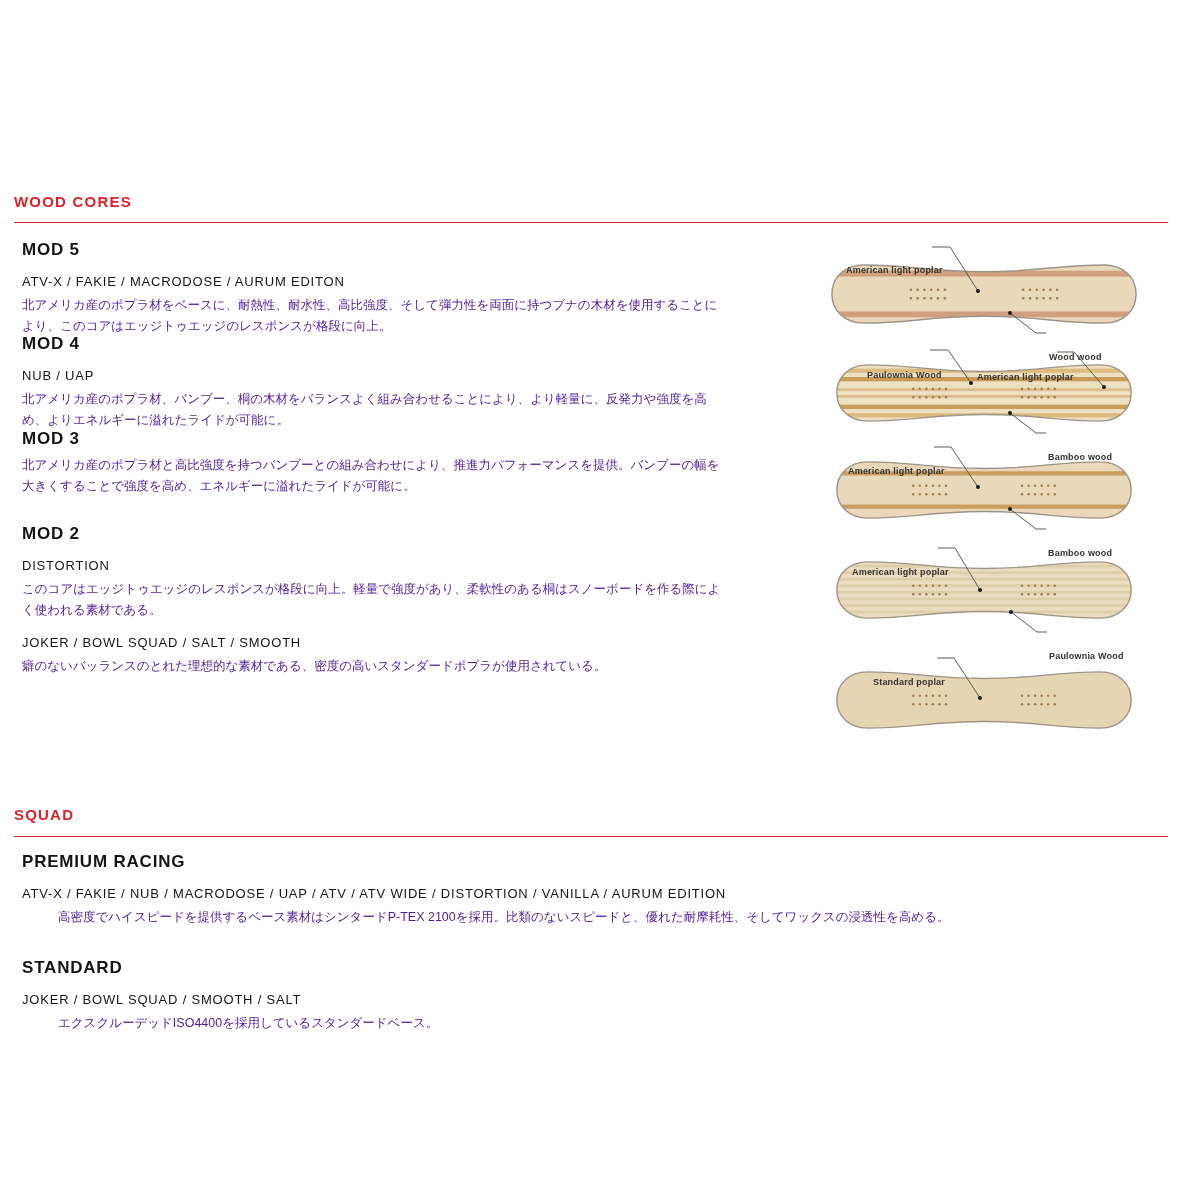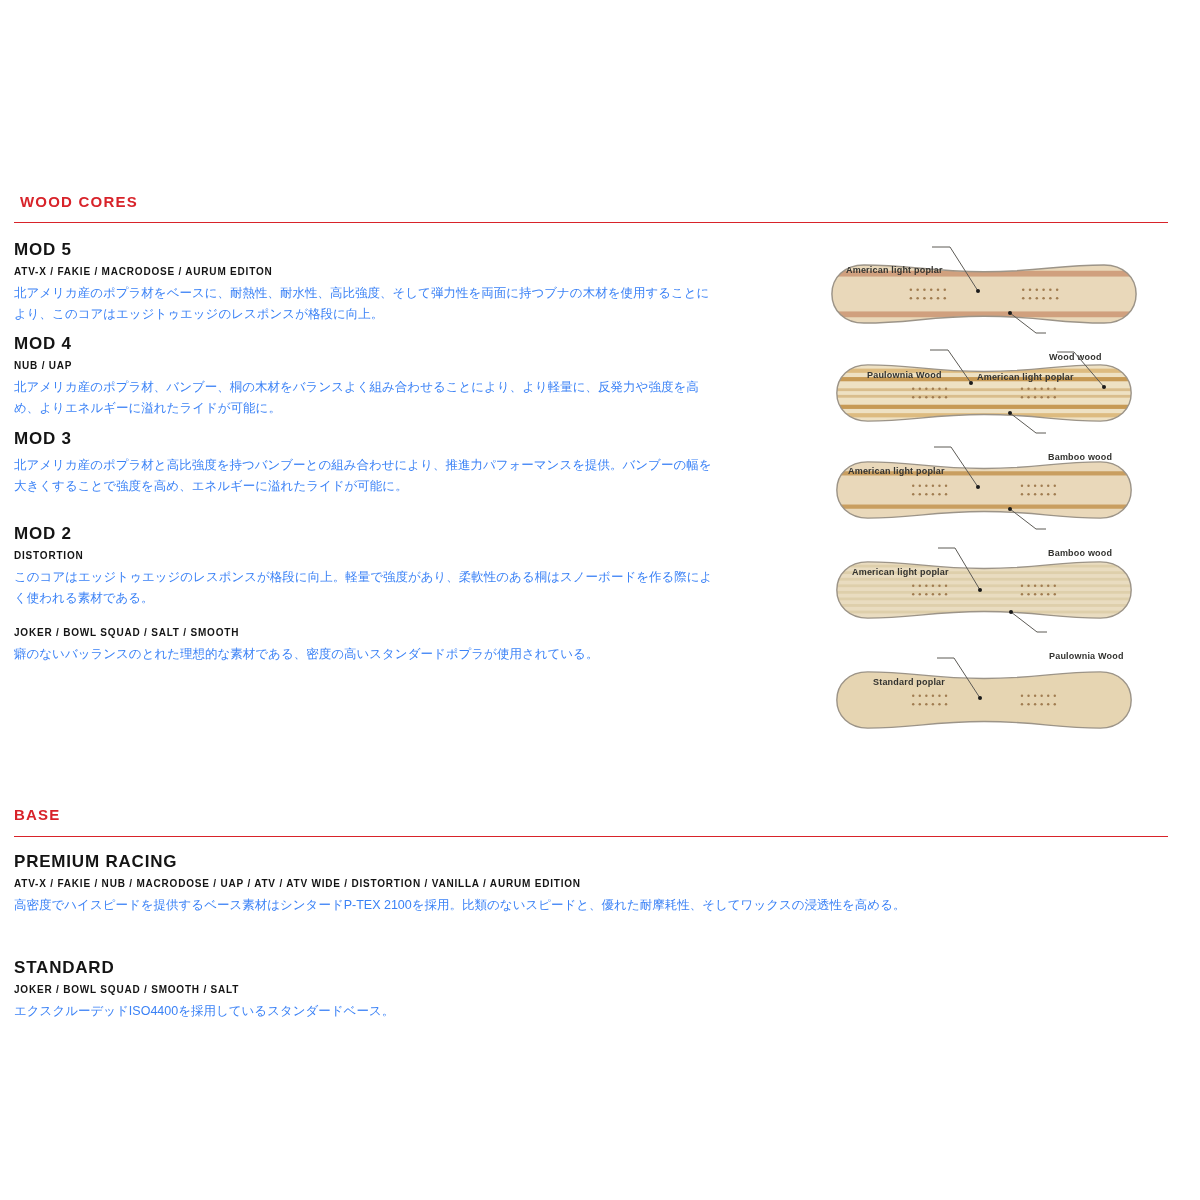--- a/index.html
+++ b/index.html
@@ -12,47 +12,47 @@
   .abs { position:absolute; }
 
   .section-heading {
     font-size:15px; font-weight:800; letter-spacing:1.2px; color:#d8232a;
   }
   .rule {
     position:absolute; left:14px; width:1154px; height:0;
     border-top:1.5px solid #d8232a;
   }
 
-  .mod-block { position:absolute; left:14px; width:710px; }
+  .mod-block { position:absolute; left:22px; width:710px; }
   .mod-name {
     font-size:17px; font-weight:800; letter-spacing:.8px; color:#141414;
   }
   .mod-models {
-    margin-top:6px; font-size:10px; font-weight:700; letter-spacing:.8px; color:#141414;
+    margin-top:14px; font-size:13px; font-weight:400; letter-spacing:.8px; color:#141414;
   }
   .mod-desc {
-    margin-top:6px; font-size:12.5px; line-height:21px; color:#3b82f6; width:700px;
-  }
-  .base-block .mod-desc { width:920px; }
+    margin-top:6px; font-size:12.5px; line-height:21px; color:#4c1d95; width:700px;
+  }
+  .base-block .mod-desc { width:920px;margin-left:36px; }
 
   
   .diagram { position:absolute; width:340px; height:115px; }
   .board-svg { position:absolute; }
   .leader { position:absolute; left:0; top:0; pointer-events:none; }
   .leader polyline { fill:none; stroke:#5c5a55; stroke-width:1; }
   .leader circle { fill:#1b1b1b; }
   .dlabel {
     position:absolute; font-size:9px; font-weight:600;
     color:#333330; letter-spacing:.2px; white-space:nowrap;margin-top:25px;
   }
 </style>
 </head>
 <body>
 
-<div class="abs section-heading" style="left:20px; top:193px;">WOOD CORES</div>
+<div class="abs section-heading" style="left:14px; top:193px;">WOOD CORES</div>
 <div class="rule" style="top:222px;"></div>
 
 <div class="mod-block" style="top:240px;">
   <div class="mod-name">MOD 5</div>
   <div class="mod-models">ATV-X / FAKIE / MACRODOSE / AURUM EDITON</div>
   <div class="mod-desc">北アメリカ産のポプラ材をベースに、耐熱性、耐水性、高比強度、そして弾力性を両面に持つブナの木材を使用することにより、このコアはエッジトゥエッジのレスポンスが格段に向上。</div>
 </div>
 
 <div class="mod-block" style="top:334px;">
   <div class="mod-name">MOD 4</div>
@@ -317,21 +317,21 @@
       </g>
       <path d="M 36,2 C 16,2 3,15 3,32 C 3,49 16,62 36,62 C 84,62 102,55 160,55 C 218,55 236,62 284,62 C 304,62 317,49 317,32 C 317,15 304,2 284,2 C 236,2 218,9 160,9 C 102,9 84,2 36,2 Z" fill="none" stroke="#9c9488" stroke-width="1.5"></path>
     </svg>
   <svg class="leader" width="340" height="115">
     <polyline points="117,10 134,10 160,50"></polyline>
       <circle cx="160" cy="50" r="2"></circle>
   </svg>
   <div class="dlabel" style="left:53px; top:4px;">Standard poplar</div>
 </div>
 
-<div class="abs section-heading" style="left:14px; top:806px;">BASE</div>
+<div class="abs section-heading" style="left:14px; top:806px;">SQUAD</div>
 <div class="rule" style="top:836px;"></div>
 
 <div class="mod-block base-block" style="top:852px;">
   <div class="mod-name">PREMIUM RACING</div>
   <div class="mod-models">ATV-X / FAKIE / NUB / MACRODOSE / UAP / ATV / ATV WIDE / DISTORTION / VANILLA / AURUM EDITION</div>
   <div class="mod-desc">高密度でハイスピードを提供するベース素材はシンタードP-TEX 2100を採用。比類のないスピードと、優れた耐摩耗性、そしてワックスの浸透性を高める。</div>
 </div>
 
 <div class="mod-block base-block" style="top:958px;">
   <div class="mod-name">STANDARD</div>

